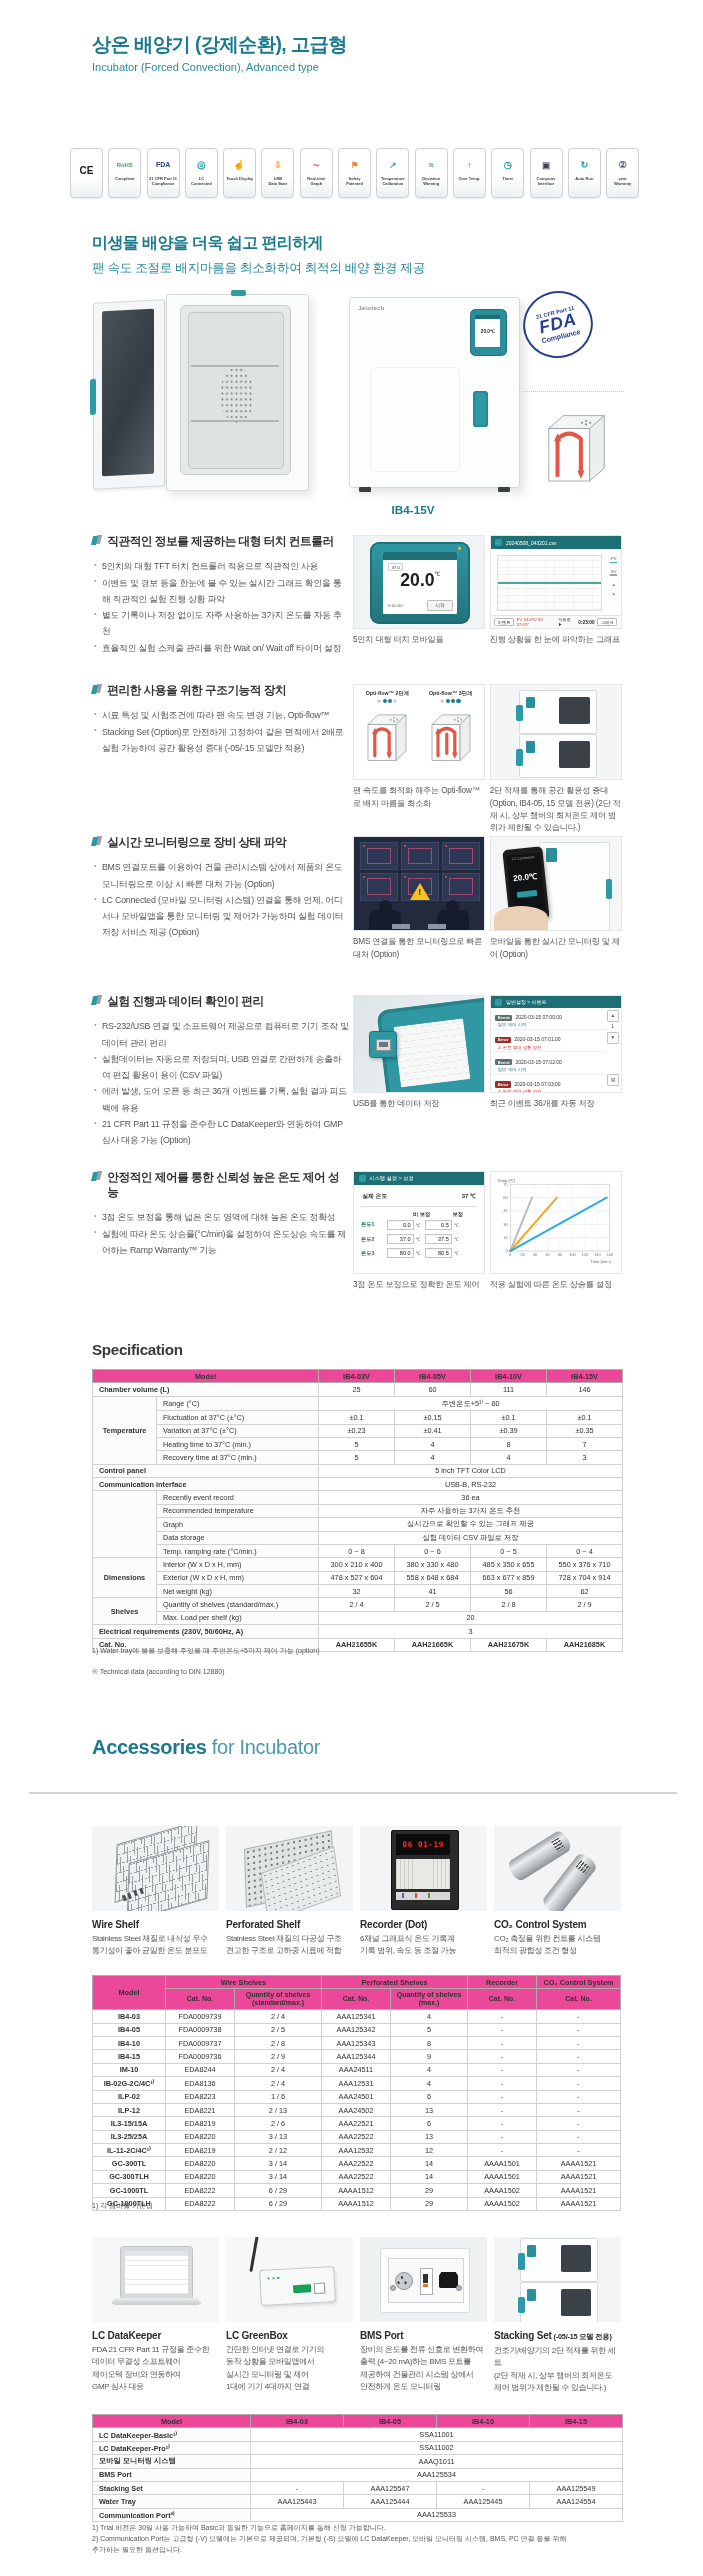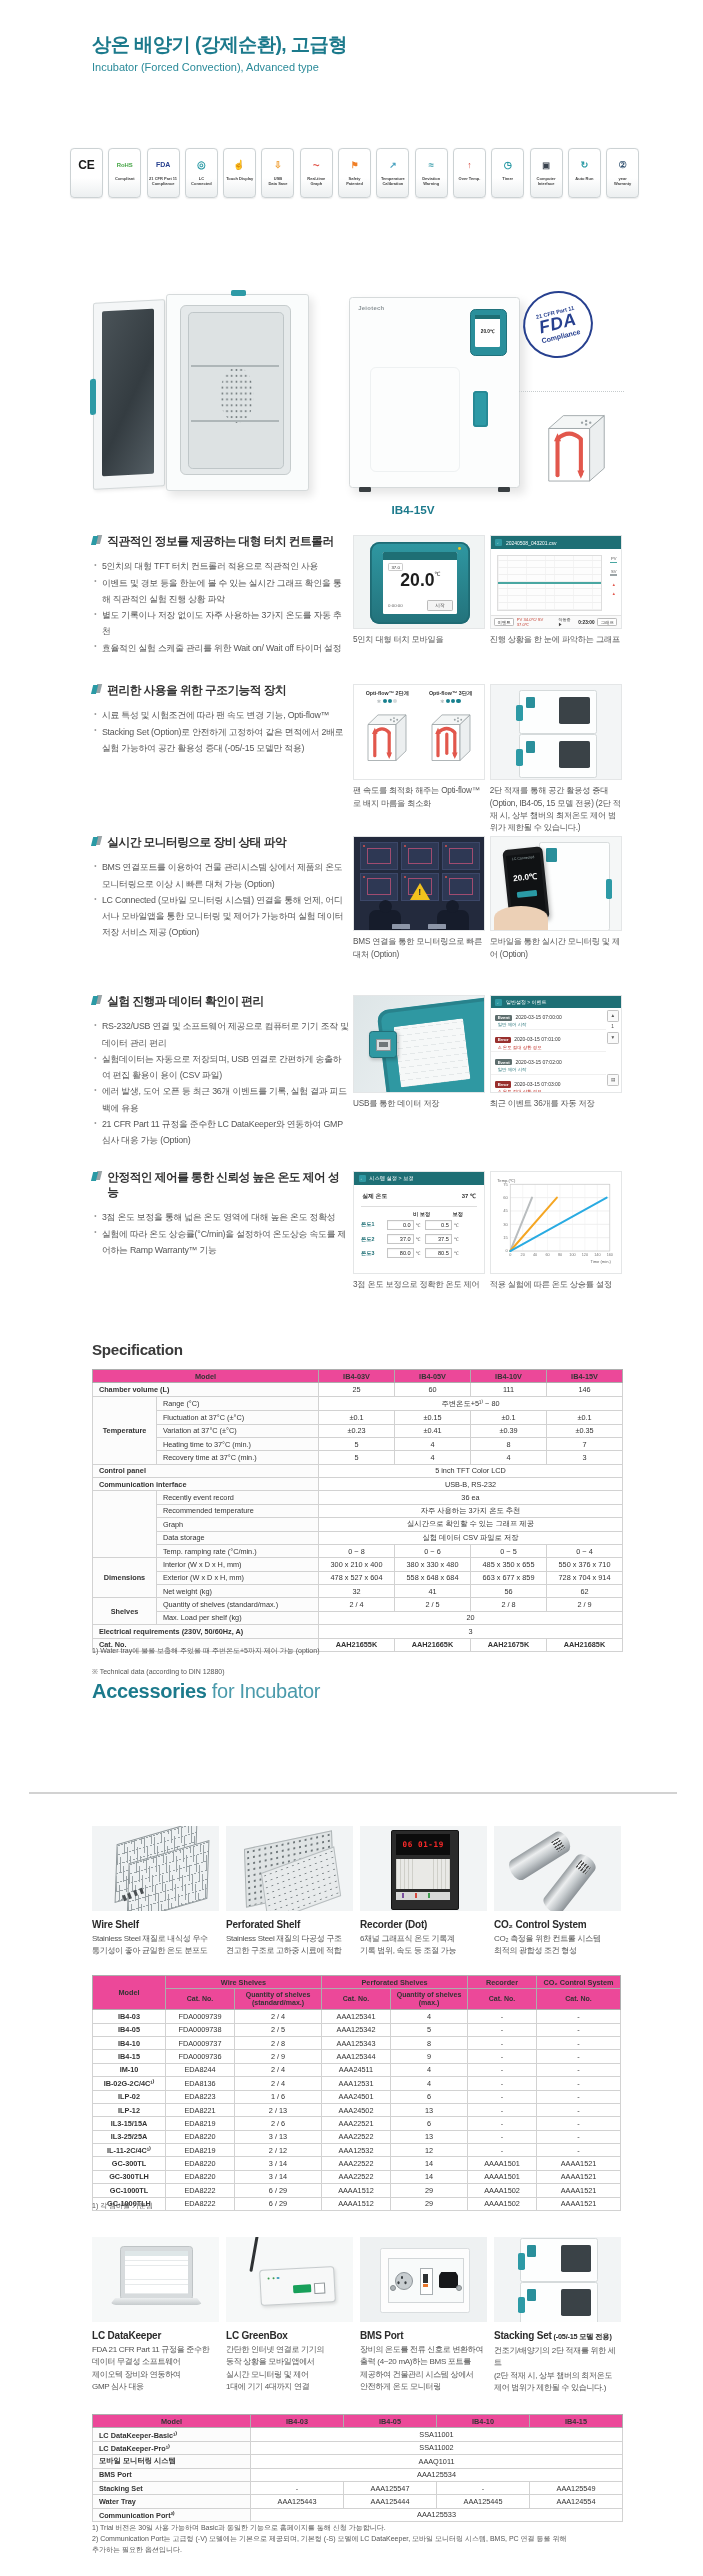--- a/index.html
+++ b/index.html
@@ -234,21 +234,21 @@
 
 <div class="page">
 
   <div class="title-block">
     <h1>상온 배양기 (강제순환), 고급형</h1>
     <div class="sub">Incubator (Forced Convection), Advanced type</div>
   </div>
 
   <div class="badges-row" id="badges-row">
       <div class="badge">
-        <div class="badge-glyph" style="color: rgb(26, 26, 26); font-size: 12px;">CE</div>
+        <div class="badge-glyph" style="color: rgb(26, 26, 26); font-size: 10px; margin-top: 6px;">CE</div>
         <div class="badge-label"></div>
       </div>
       <div class="badge">
         <div class="badge-glyph" style="color: rgb(69, 165, 69); font-size: 5.9px;">RoHS</div>
         <div class="badge-label">Compliant</div>
       </div>
       <div class="badge">
         <div class="badge-glyph" style="color: rgb(39, 64, 143); font-size: 7px;">FDA</div>
         <div class="badge-label">21 CFR Part 11
 Compliance</div>
@@ -304,20 +304,24 @@
         <div class="badge-glyph" style="color: rgb(42, 154, 165); font-size: 9.4px;">↻</div>
         <div class="badge-label">Auto Run</div>
       </div>
       <div class="badge">
         <div class="badge-glyph" style="color: rgb(60, 90, 119); font-size: 9.4px;">②</div>
         <div class="badge-label">year
 Warranty</div>
       </div>
     </div>
 
+  <div class="hero-text">
+    <div class="hl">미생물 배양을 더욱 쉽고 편리하게</div>
+    <div class="sl">팬 속도 조절로 배지마름을 최소화하여 최적의 배양 환경 제공</div>
+  </div>
 
   <div class="hero-art">
     <div class="unit-open">
       <div class="uo-door">
           <div class="uo-glass"></div>
           <div class="uo-handle"></div>
         </div>
       <div class="uo-body">
         <div class="uo-latch"></div>
         <div class="uo-chamber">
@@ -870,21 +874,21 @@
           <td class="b">AAH21675K</td>
           <td class="b">AAH21685K</td>
         </tr>
       </tbody>
     </table>
   <div class="foot" style="top:1635px">
     <div>1) Water tray에 물을 보충해 주었을 때 주변온도+5까지 제어 가능 (option)</div>
     <div>※ Technical data (according to DIN 12880)</div>
   </div>
 
-  <div class="acc-head" style="top:1680px">
+  <div class="acc-head" style="top:1736px">
     <span class="strong">Accessories</span><span class="rest"> for Incubator</span>
   </div>
   <div class="divider" style="top:1792px"></div>
 
   <div class="cards-row" style="top:1826px">
     <div class="pcard">
       <div class="pcard-img">
         <div class="wire1"></div>
           <div class="wire2"></div>
         <div class="wire-tick" style="left:30.5px;top:69px"></div>

